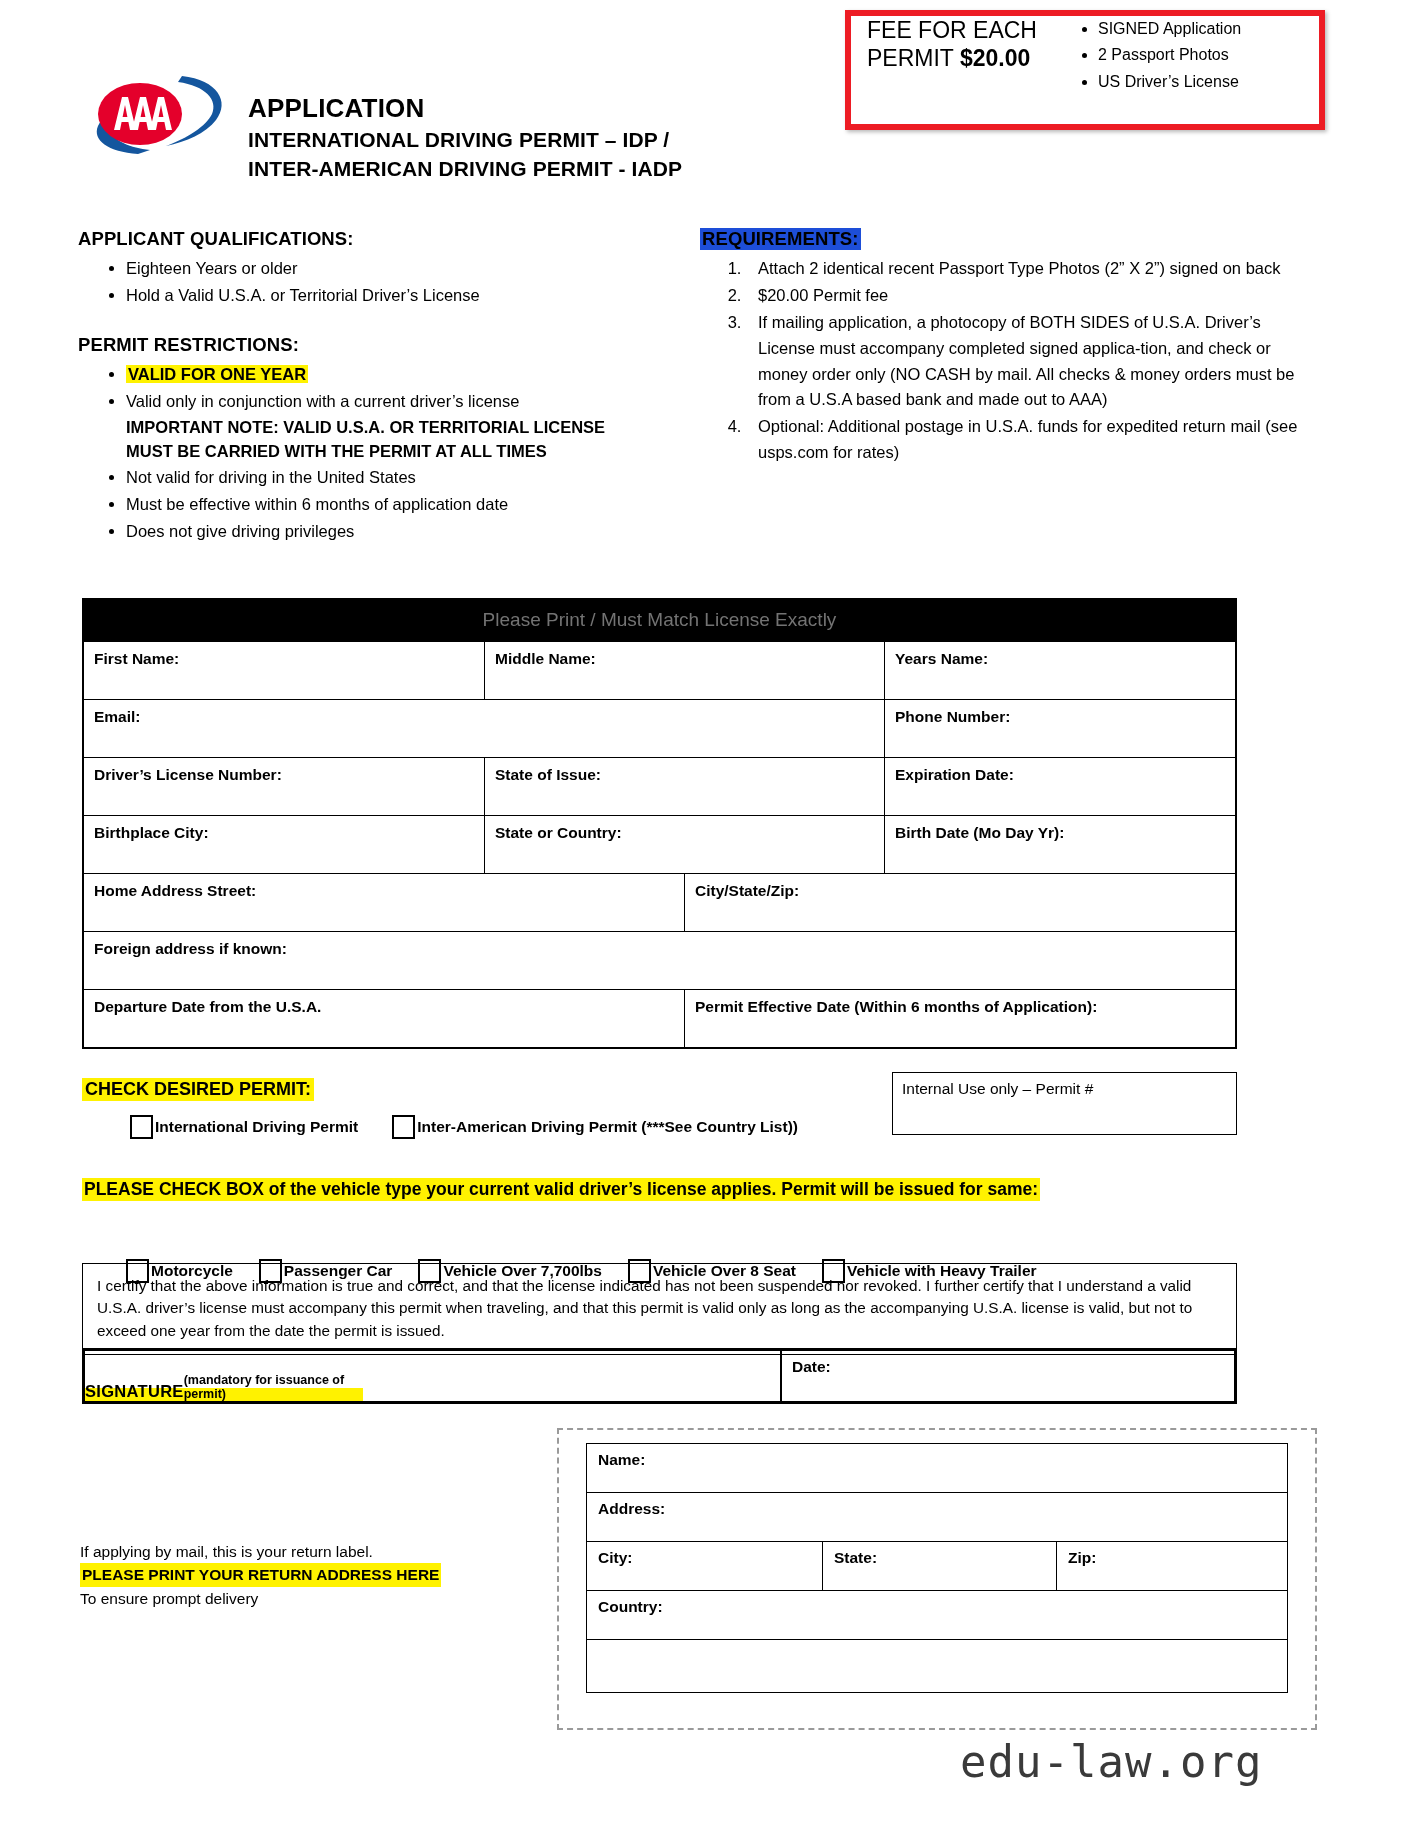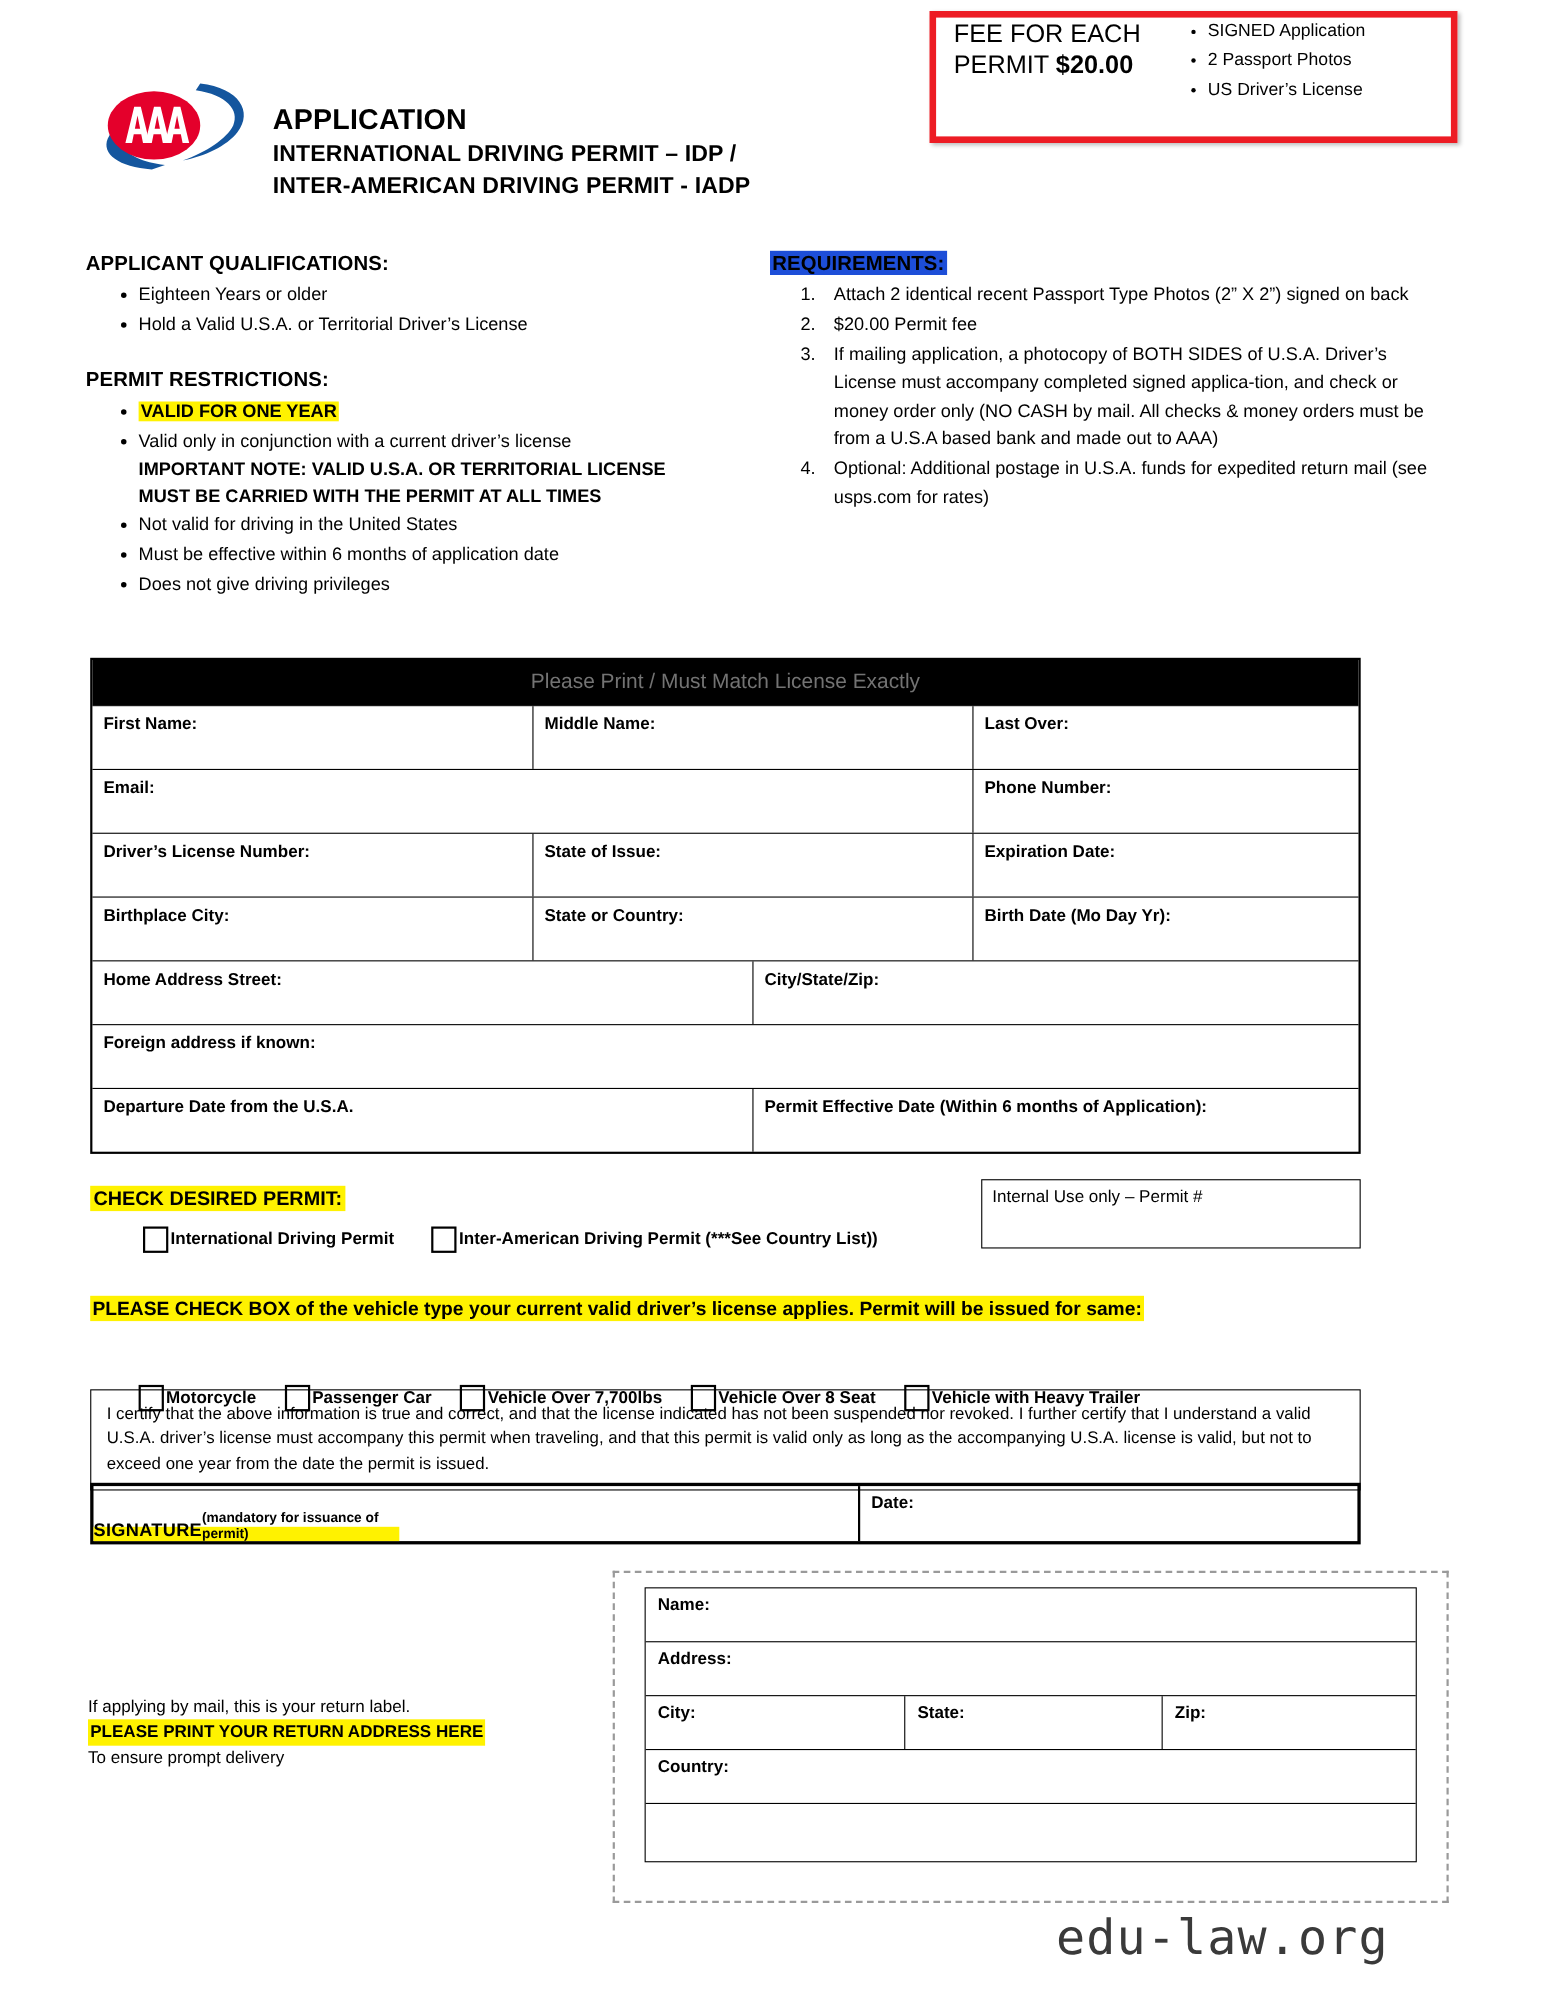--- a/index.html
+++ b/index.html
@@ -206,21 +206,21 @@
       <li>Optional:  Additional postage in U.S.A. funds for expedited return mail (see usps.com for rates)</li>
     </ol>
   </div>
 
   <div class="form-table">
     <div class="tbl-title">Please Print / Must Match License Exactly</div>
 
     <div class="frow">
       <div class="fcell w-first"><span class="lbl">First Name:</span></div>
       <div class="fcell w-mid"><span class="lbl">Middle Name:</span></div>
-      <div class="fcell w-last"><span class="lbl">Last Over:</span></div>
+      <div class="fcell w-last"><span class="lbl">Years Name:</span></div>
     </div>
 
     <div class="frow">
       <div class="fcell w-email"><span class="lbl">Email:</span></div>
       <div class="fcell w-phone"><span class="lbl">Phone Number:</span></div>
     </div>
 
     <div class="frow">
       <div class="fcell w-first"><span class="lbl">Driver’s License Number:</span></div>
       <div class="fcell w-mid"><span class="lbl">State of Issue:</span></div>

